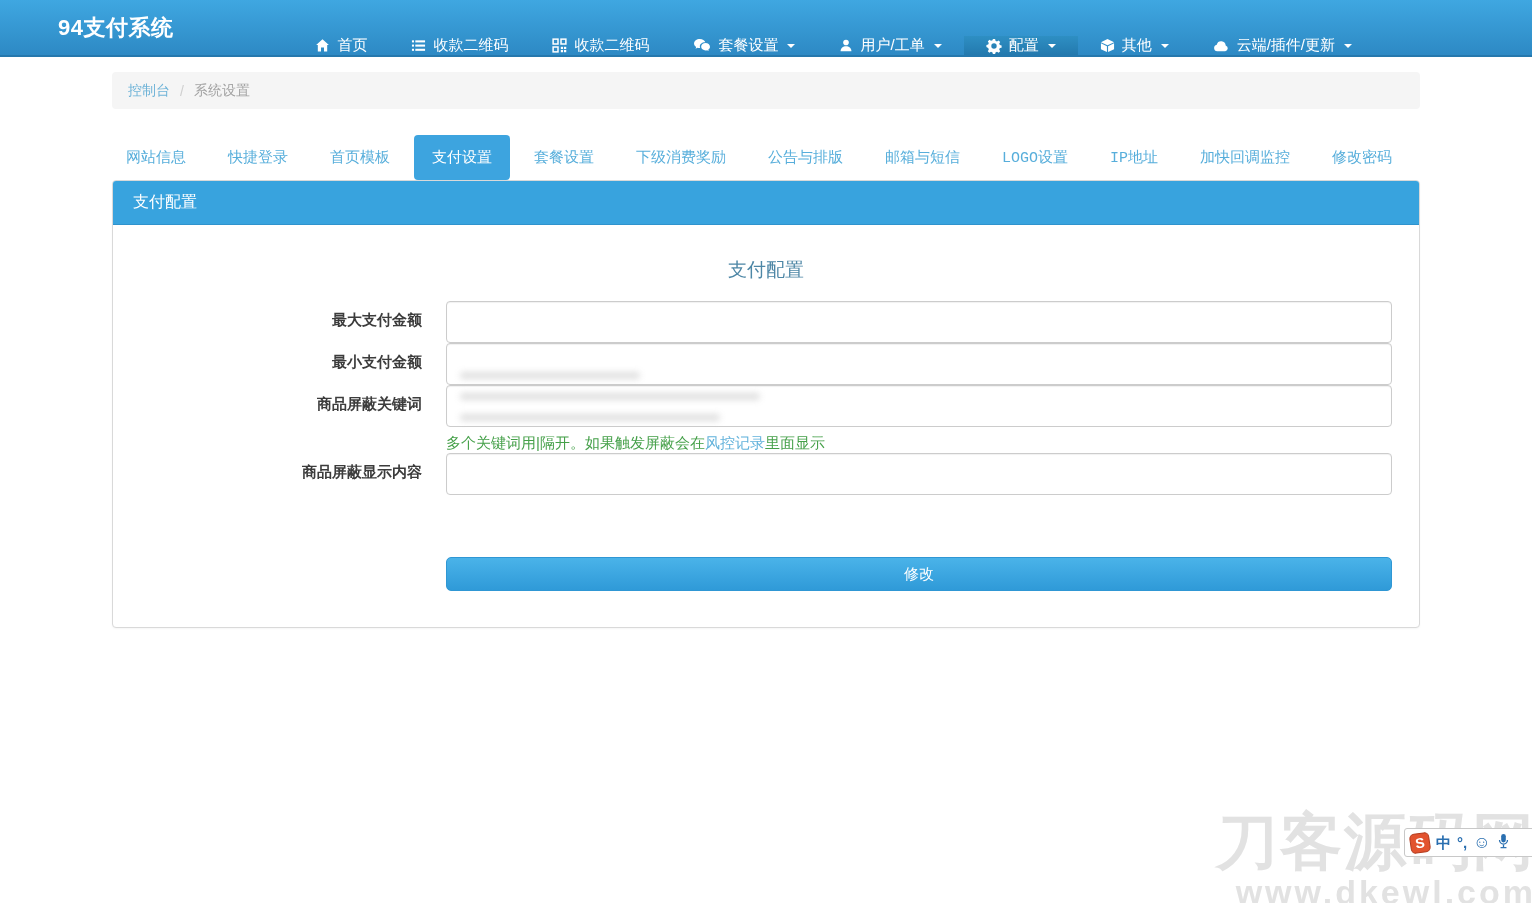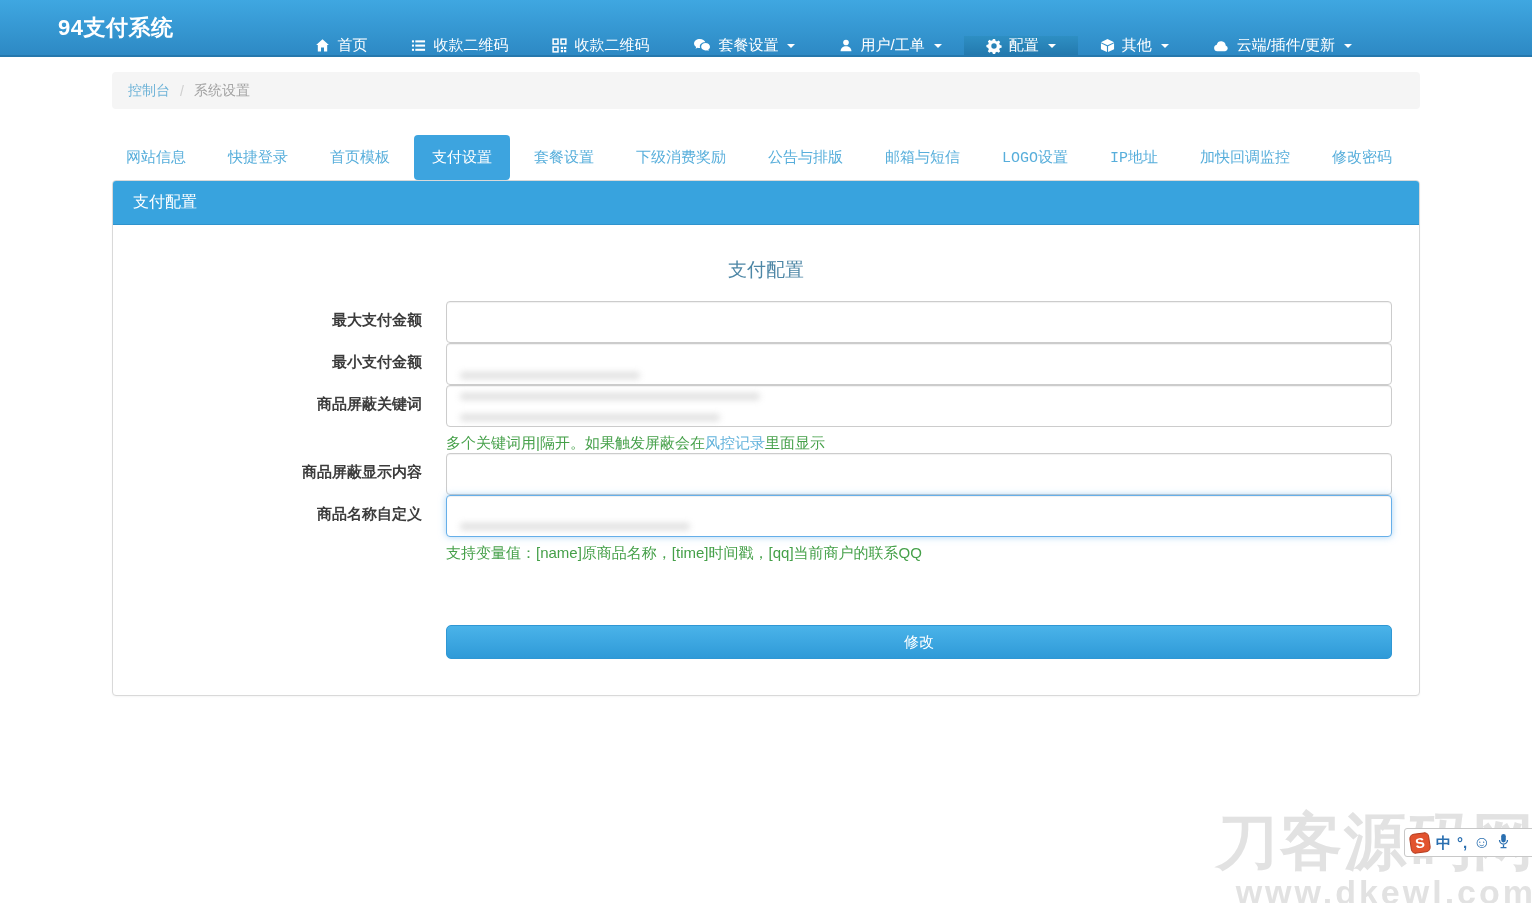--- a/index.html
+++ b/index.html
@@ -241,28 +241,20 @@
         </div>
       </div>
 
       <div class="form-group">
         <div class="form-label">商品屏蔽显示内容</div>
         <div class="form-control-col">
           <input class="tb" type="text" value="" style="">
         </div>
       </div>
 
-      <div class="form-group">
-        <div class="form-label">商品名称自定义</div>
-        <div class="form-control-col">
-          <input class="tb focused" type="text" value="" style="">
-          <div class="smudge s5"></div>
-          <div class="hint">支持变量值：[name]原商品名称，[time]时间戳，[qq]当前商户的联系QQ</div>
-        </div>
-      </div>
 
       <div class="form-group submit-group">
         <div class="form-label"></div>
         <div class="form-control-col">
           <button class="btn-submit">修改</button>
         </div>
       </div>
 
     </div>
   </div>

